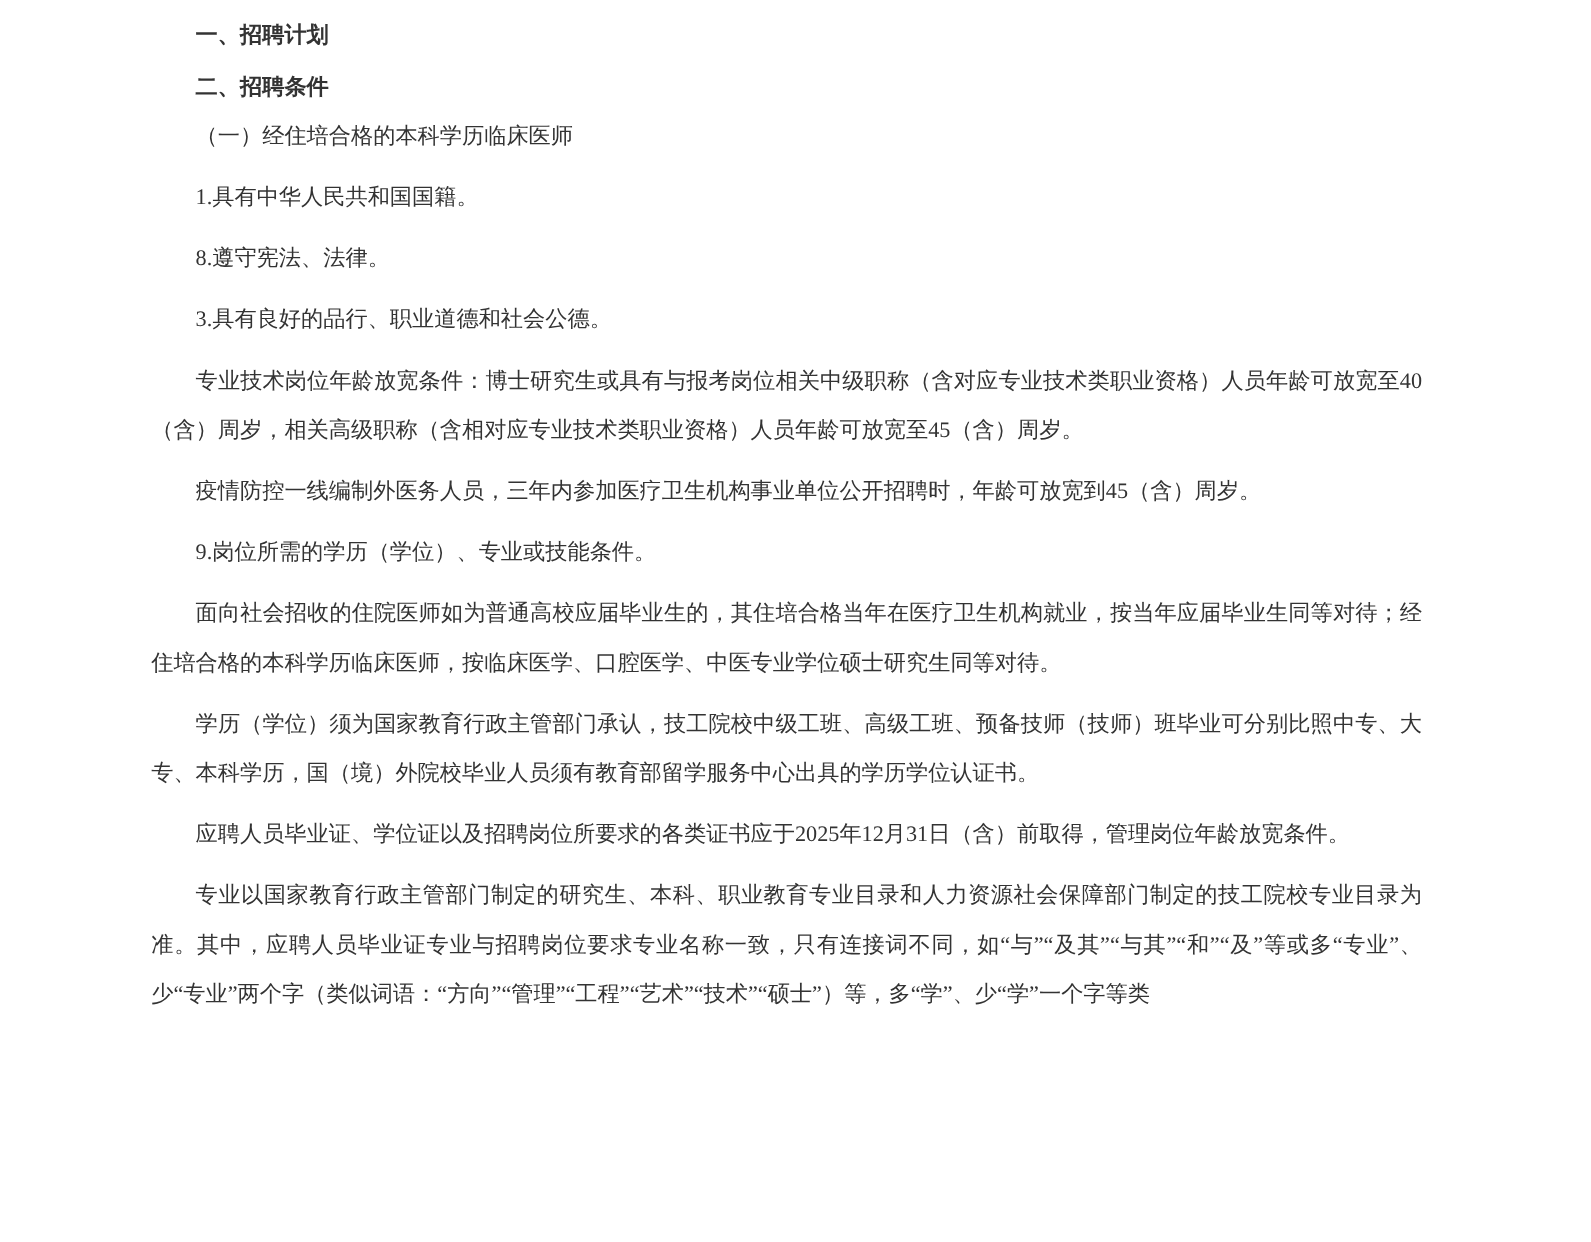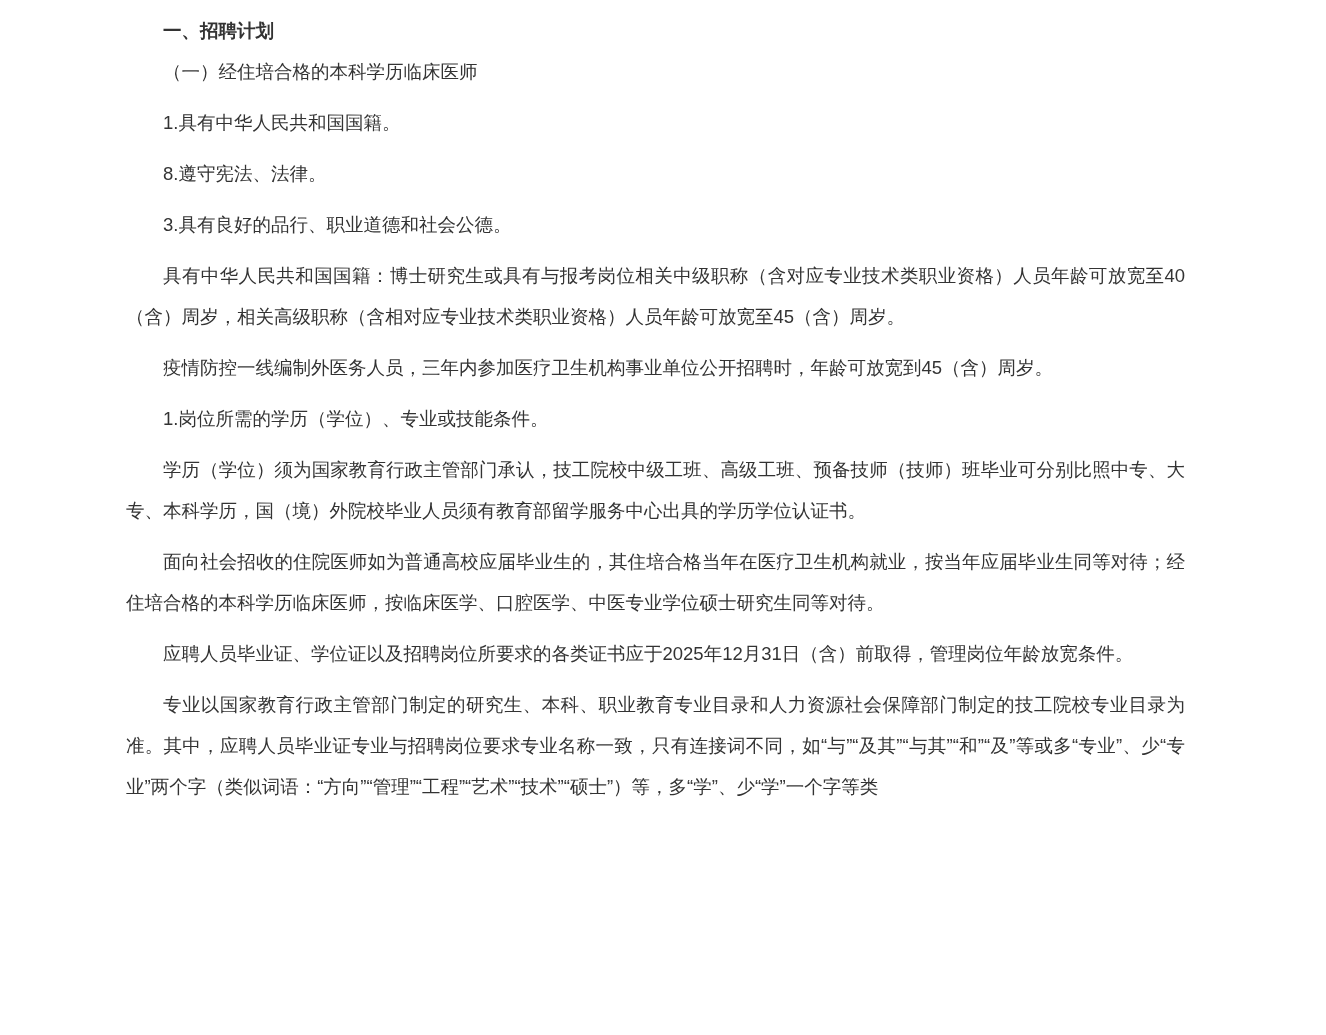--- a/index.html
+++ b/index.html
@@ -14,44 +14,46 @@
     font-family: "Liberation Sans", "DejaVu Sans", sans-serif;
   }
   .doc {
     margin-left: 126px;
     width: 1059px;
     padding-top: 10px;
     color: #333333;
     font-size: 18.5px;
     line-height: 41px;
     text-align: justify;
+    font-family: Liberation Serif, serif;
   }
   .doc p {
     margin: 10px 0 0 0;
     text-indent: 2em;
     word-break: break-all;
   }
   .doc p.heading {
     font-weight: bold;
     margin-top: 2px;
   }
   .doc p.first,
   .doc p.after-heading {
     margin-top: 0;
   }
 </style>
 </head>
 <body>
 
 <div class="doc">
   <p class="heading first">一、招聘计划</p>
+  <p class="heading">二、招聘条件</p>
   <p class="after-heading">（一）经住培合格的本科学历临床医师</p>
   <p>1.具有中华人民共和国国籍。</p>
   <p>8.遵守宪法、法律。</p>
   <p>3.具有良好的品行、职业道德和社会公德。</p>
-  <p>具有中华人民共和国国籍：博士研究生或具有与报考岗位相关中级职称（含对应专业技术类职业资格）人员年龄可放宽至40（含）周岁，相关高级职称（含相对应专业技术类职业资格）人员年龄可放宽至45（含）周岁。</p>
+  <p>专业技术岗位年龄放宽条件：博士研究生或具有与报考岗位相关中级职称（含对应专业技术类职业资格）人员年龄可放宽至40（含）周岁，相关高级职称（含相对应专业技术类职业资格）人员年龄可放宽至45（含）周岁。</p>
   <p>疫情防控一线编制外医务人员，三年内参加医疗卫生机构事业单位公开招聘时，年龄可放宽到45（含）周岁。</p>
-  <p>1.岗位所需的学历（学位）、专业或技能条件。</p>
+  <p>9.岗位所需的学历（学位）、专业或技能条件。</p>
+  <p>面向社会招收的住院医师如为普通高校应届毕业生的，其住培合格当年在医疗卫生机构就业，按当年应届毕业生同等对待；经住培合格的本科学历临床医师，按临床医学、口腔医学、中医专业学位硕士研究生同等对待。</p>
   <p>学历（学位）须为国家教育行政主管部门承认，技工院校中级工班、高级工班、预备技师（技师）班毕业可分别比照中专、大专、本科学历，国（境）外院校毕业人员须有教育部留学服务中心出具的学历学位认证书。</p>
-  <p>面向社会招收的住院医师如为普通高校应届毕业生的，其住培合格当年在医疗卫生机构就业，按当年应届毕业生同等对待；经住培合格的本科学历临床医师，按临床医学、口腔医学、中医专业学位硕士研究生同等对待。</p>
   <p>应聘人员毕业证、学位证以及招聘岗位所要求的各类证书应于2025年12月31日（含）前取得，管理岗位年龄放宽条件。</p>
   <p>专业以国家教育行政主管部门制定的研究生、本科、职业教育专业目录和人力资源社会保障部门制定的技工院校专业目录为准。其中，应聘人员毕业证专业与招聘岗位要求专业名称一致，只有连接词不同，如“与”“及其”“与其”“和”“及”等或多“专业”、少“专业”两个字（类似词语：“方向”“管理”“工程”“艺术”“技术”“硕士”）等，多“学”、少“学”一个字等类</p>
 </div>
 
 </body></html>

